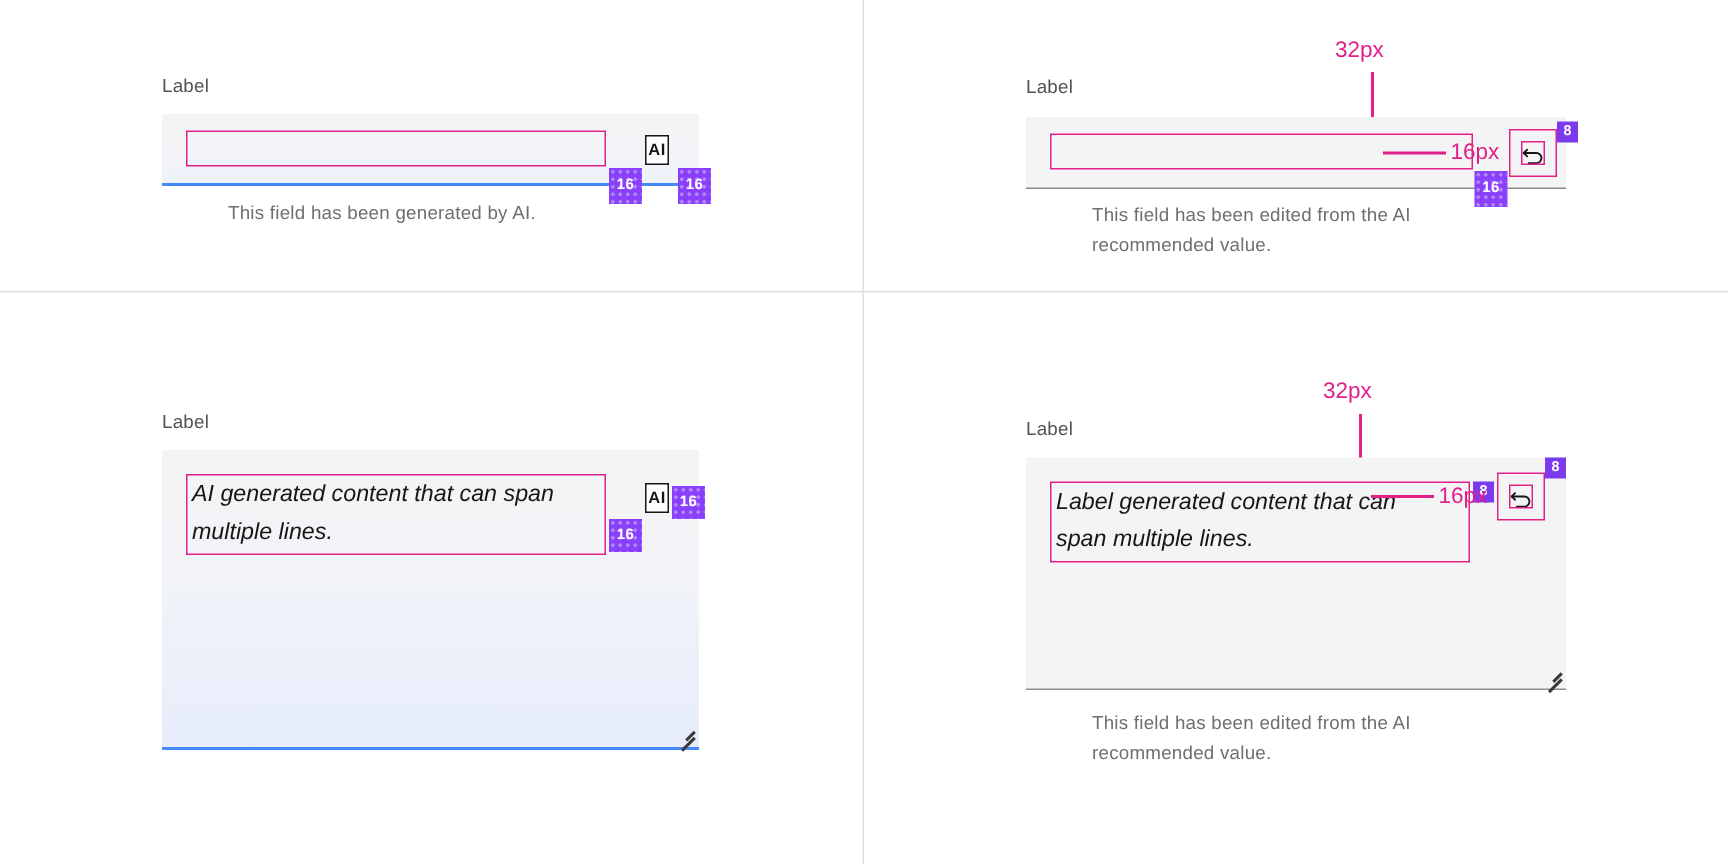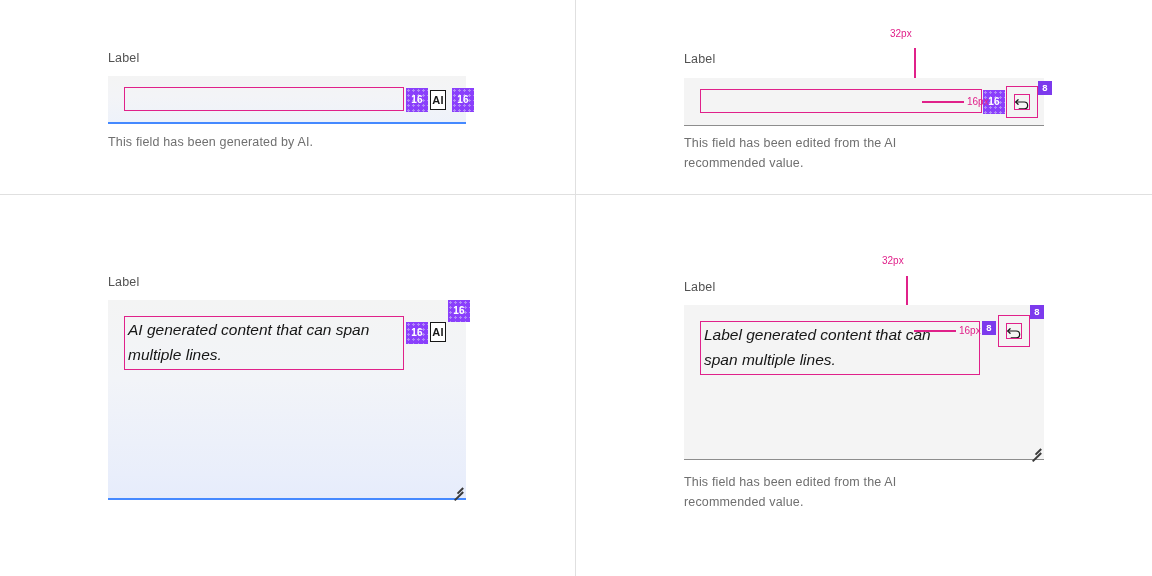--- a/index.html
+++ b/index.html
@@ -39,20 +39,21 @@
     line-height: 16px;
     color: #525252;
     letter-spacing: .16px;
   }
   .helper-text {
     font-size: 12.5px;
     line-height: 20px;
     color: #6f6f6f;
     letter-spacing: .16px;
     max-width: 290px;
+    margin-left: 44px;
   }
 
   
   .input-shell {
     position: relative;
     box-sizing: border-box;
     height: 48px;
     display: flex;
     align-items: center;
   }
@@ -153,20 +154,21 @@
     background-image: radial-gradient(#b18cf5 1px, transparent 1.1px);
     background-size: 5px 5px;
     color: #ffffff;
     font-size: 10px;
     font-weight: 700;
     line-height: 1;
     display: flex;
     align-items: center;
     justify-content: center;
     letter-spacing: .2px;
+    margin-top: 24px;
   }
   .badge-sq {
     position: absolute;
     box-sizing: border-box;
     background: #7c3aed;
     color: #ffffff;
     font-size: 9.5px;
     font-weight: 700;
     line-height: 1;
     display: flex;
@@ -176,21 +178,21 @@
     height: 14px;
   }
   .leader {
     position: absolute;
     background: #e0218a;
     pointer-events: none;
   }
   .anno-label {
     position: absolute;
     color: #e0218a;
-    font-size: 10px;
+    font-size: 15px;
     line-height: 18px;
     white-space: nowrap;
   }
 </style>
 </head>
 <body>
 
 <div class="grid">
 
   <div class="panel p-tl">

